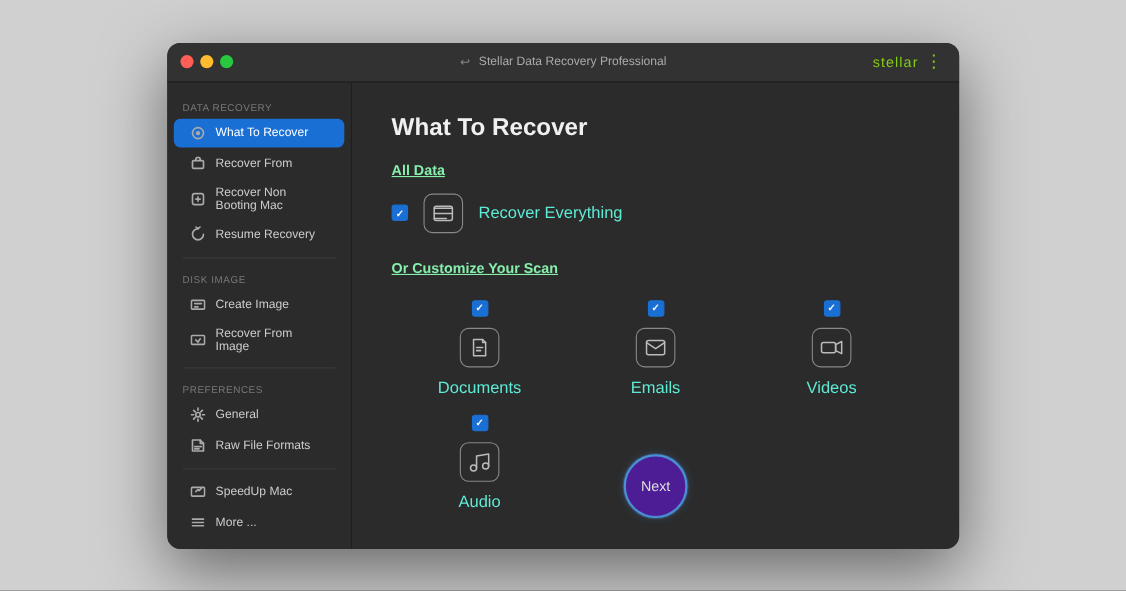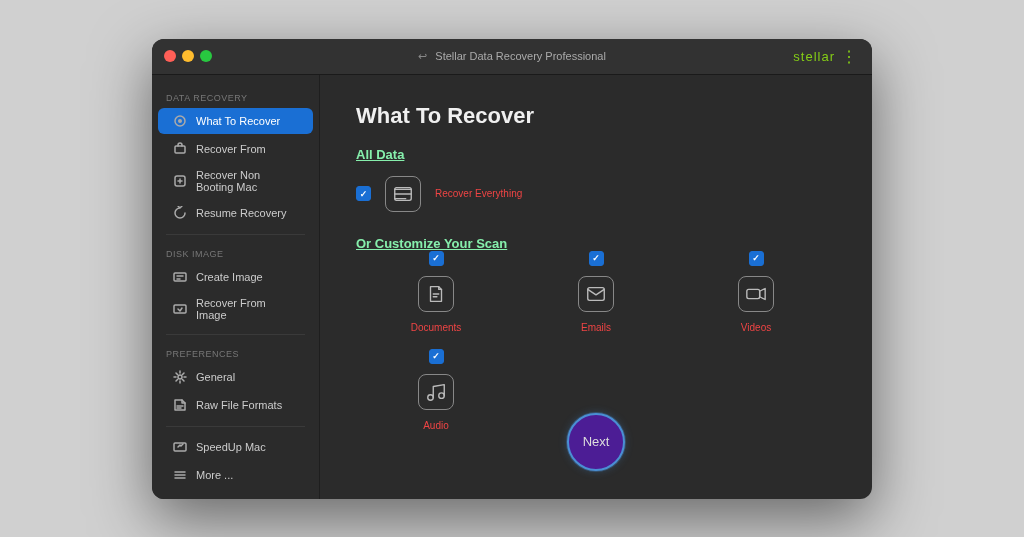--- a/index.html
+++ b/index.html
@@ -192,26 +192,26 @@
       border-radius: 8px;
       display: flex;
       align-items: center;
       justify-content: center;
       flex-shrink: 0;
       color: #bbb;
       font-size: 18px;
     }
 
     .item-label {
-      font-size: 10px;
-      color: #ef4444;
+      font-size: 15px;
+      color: #5eead4;
     }
 
     .customize-section {
-      margin-bottom: 0;
+      margin-bottom: 22px;
     }
 
     .items-grid {
       display: grid;
       grid-template-columns: 1fr 1fr 1fr;
       gap: 16px 0;
       row-gap: 16px;
     }
 
     .grid-item {

